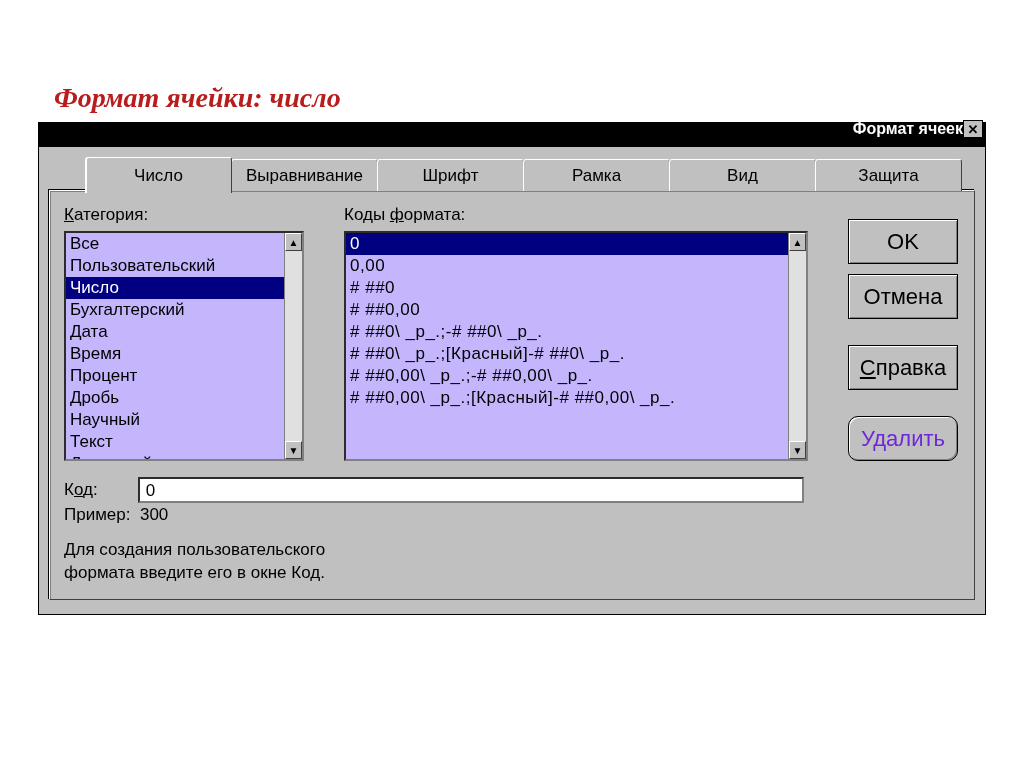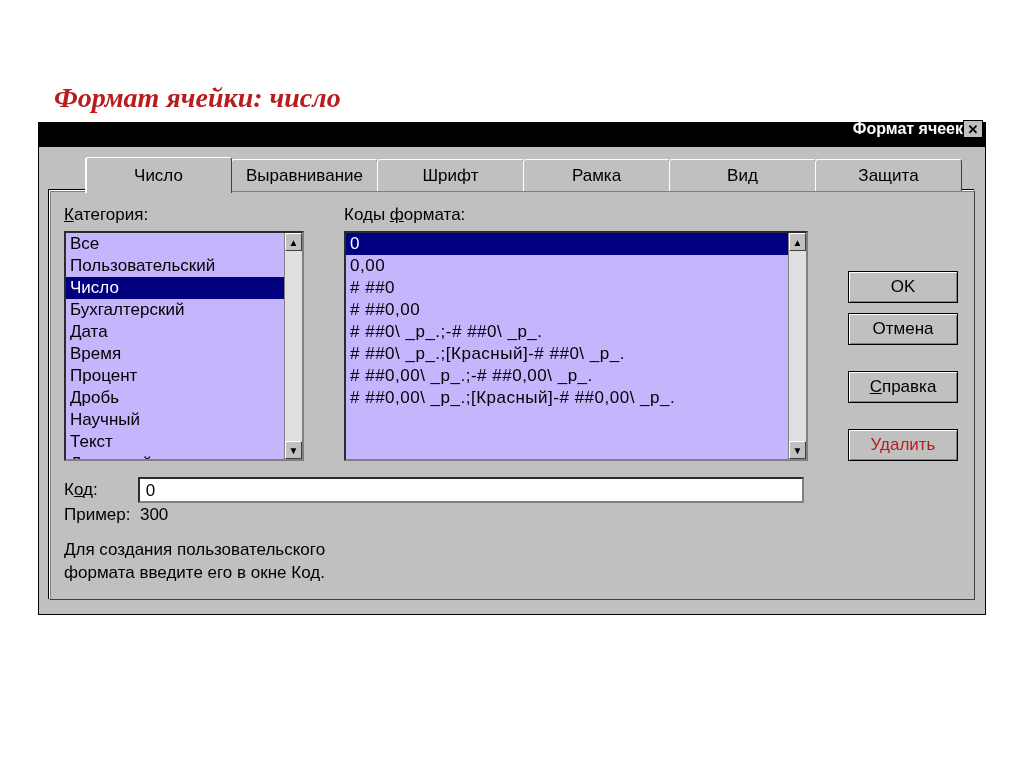--- a/index.html
+++ b/index.html
@@ -144,28 +144,28 @@
     border-right-color: #404040;
     border-bottom-color: #404040;
     display:flex;align-items:center;justify-content:center;
     font-size:10px;
   }
   .sb-track { flex:1; background: repeating-conic-gradient(#c0c0c0 0% 25%, #fff 0% 50%) 50% / 2px 2px; }
   .btn {
     background: #c0c0c0;
     border: 1px solid #000;
     box-shadow: 1px 1px 0 #fff inset, -1px -1px 0 #808080 inset;
-    height: 32px;
+    height: 45px;
     width: 110px;
     text-align: center;
-    font-size: 17px;
+    font-size: 22px;
     display:flex;align-items:center;justify-content:center;
     cursor: default;
   }
-  .btn.disabled { color: #b91c1c; }
+  .btn.disabled { color: #6d28d9; border-radius: 10px; }
   .btn .ul { text-decoration: underline; }
   .code-row {
     margin-top: 16px;
     display:flex; align-items:center; gap:8px;
   }
   .code-input {
     flex:1;
     background:#fff;
     border:2px inset #808080;
     height:26px;

